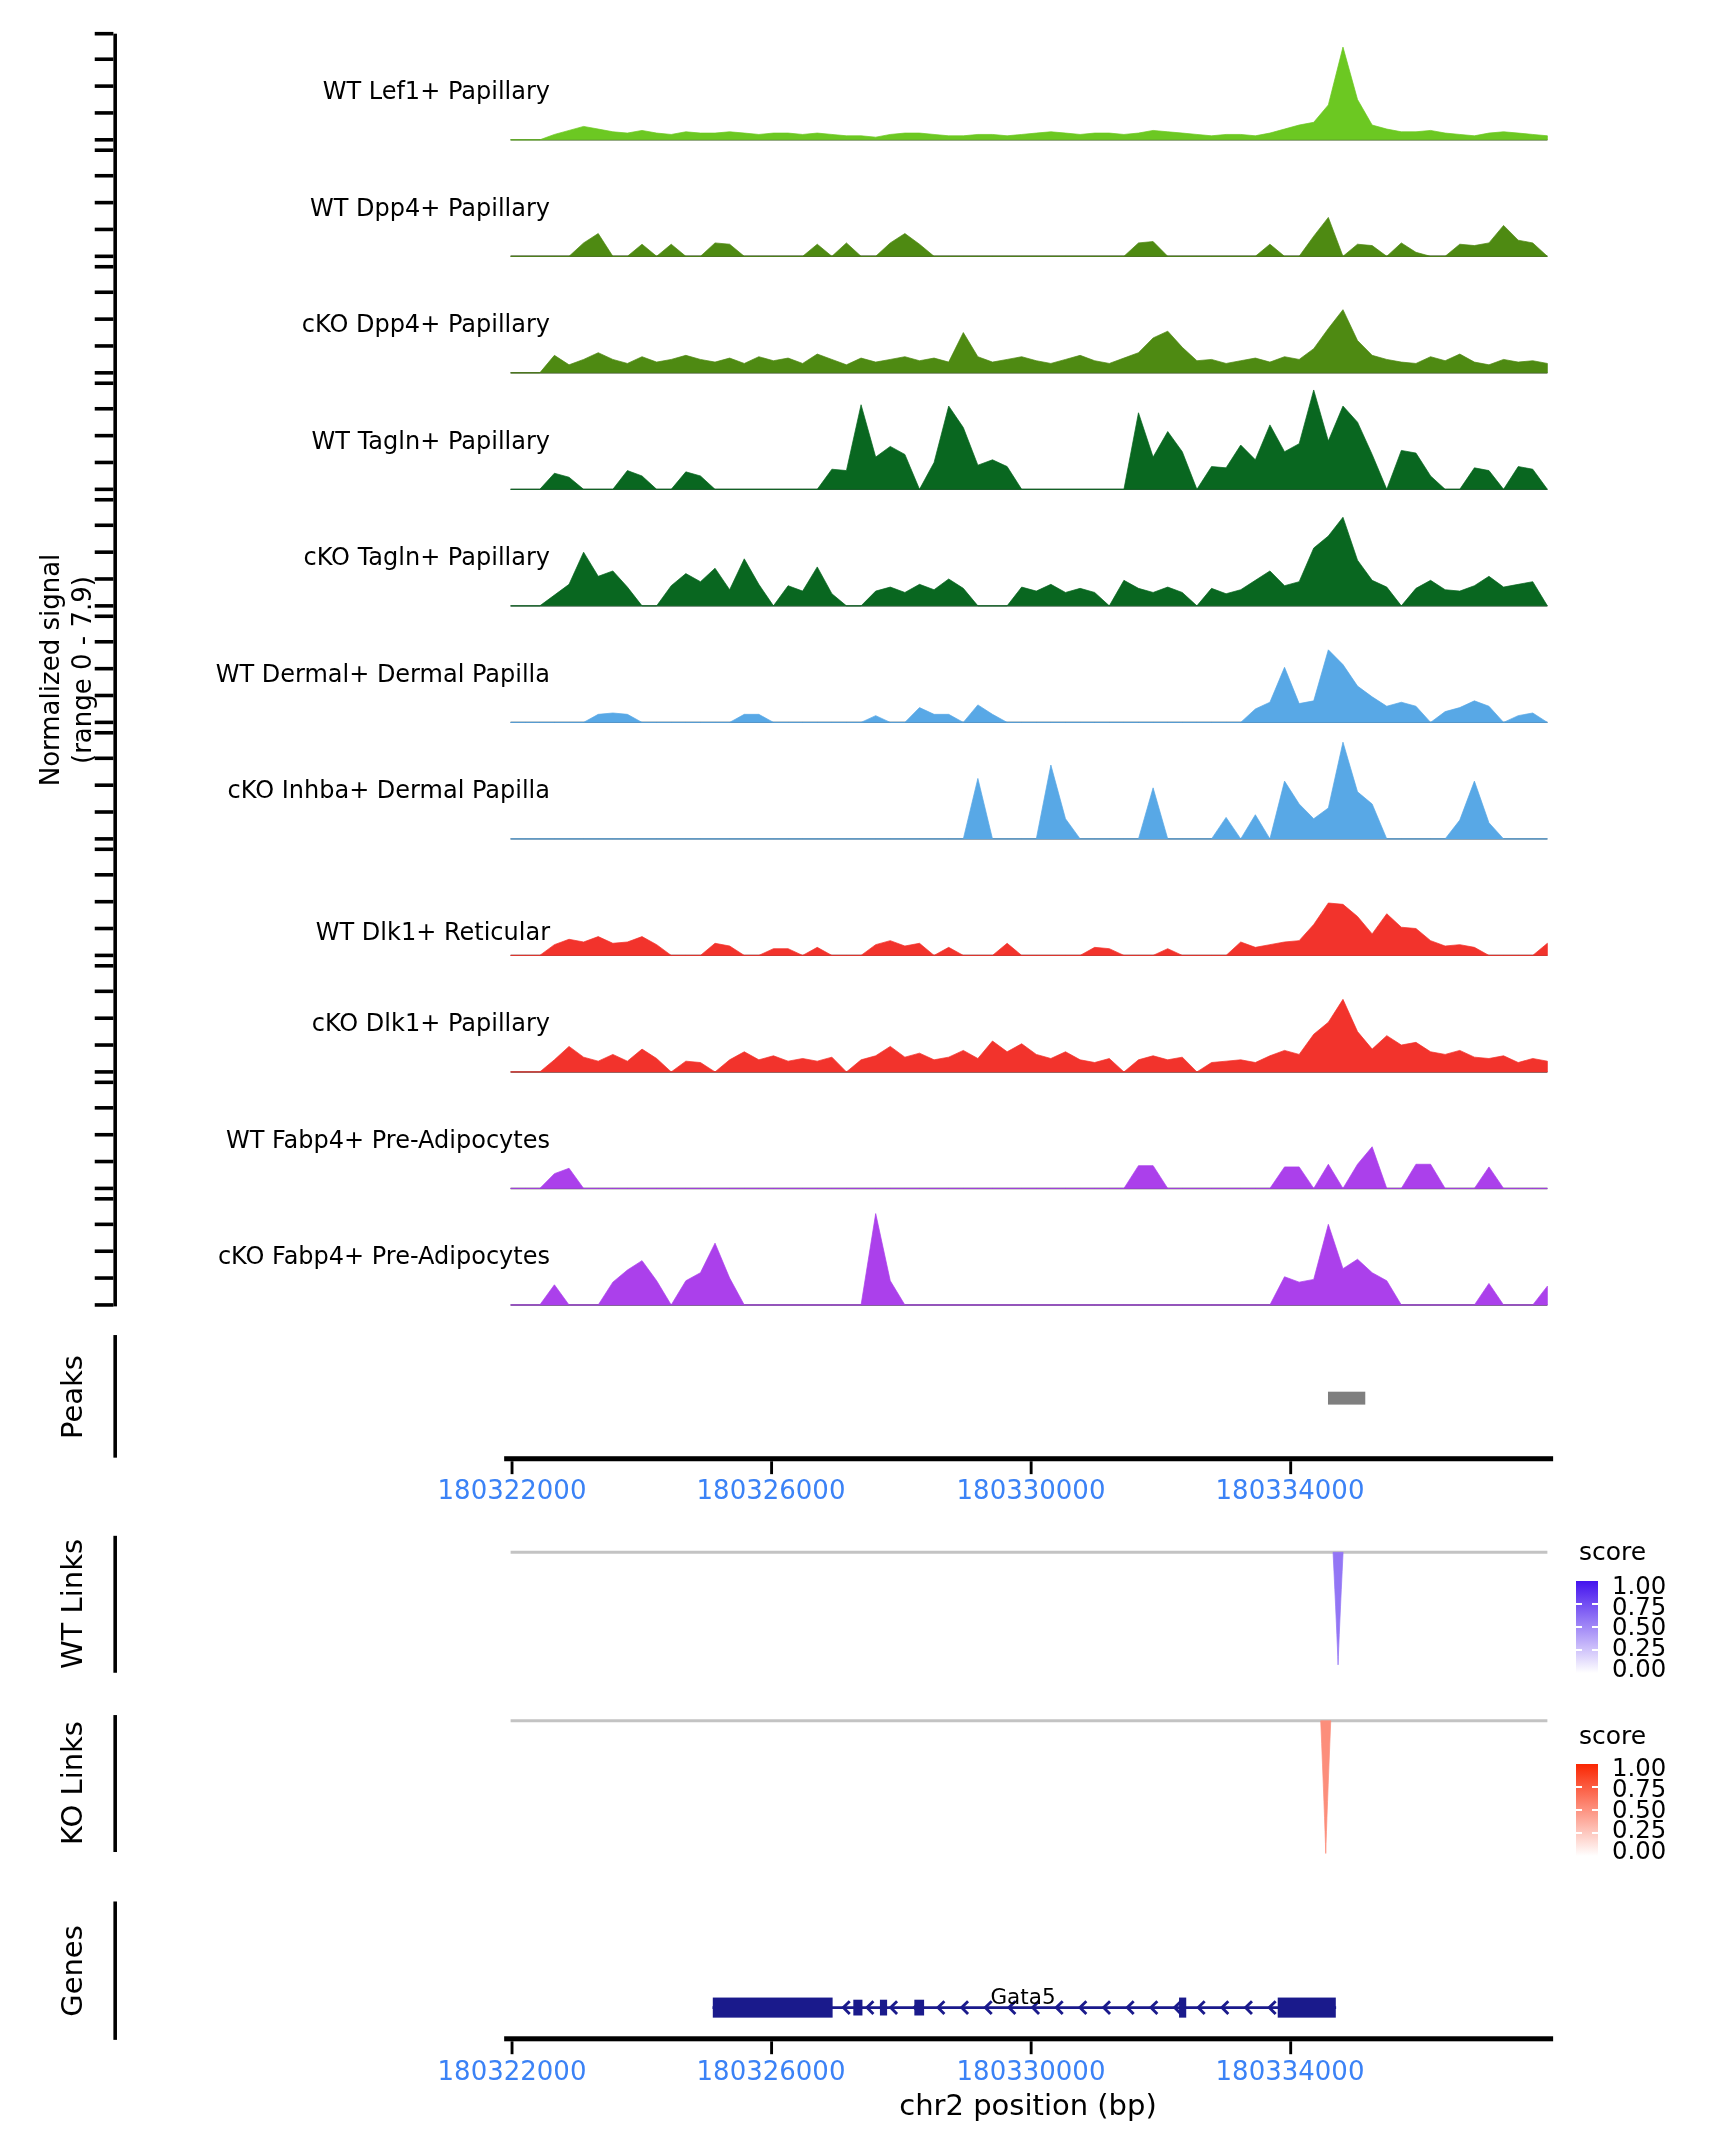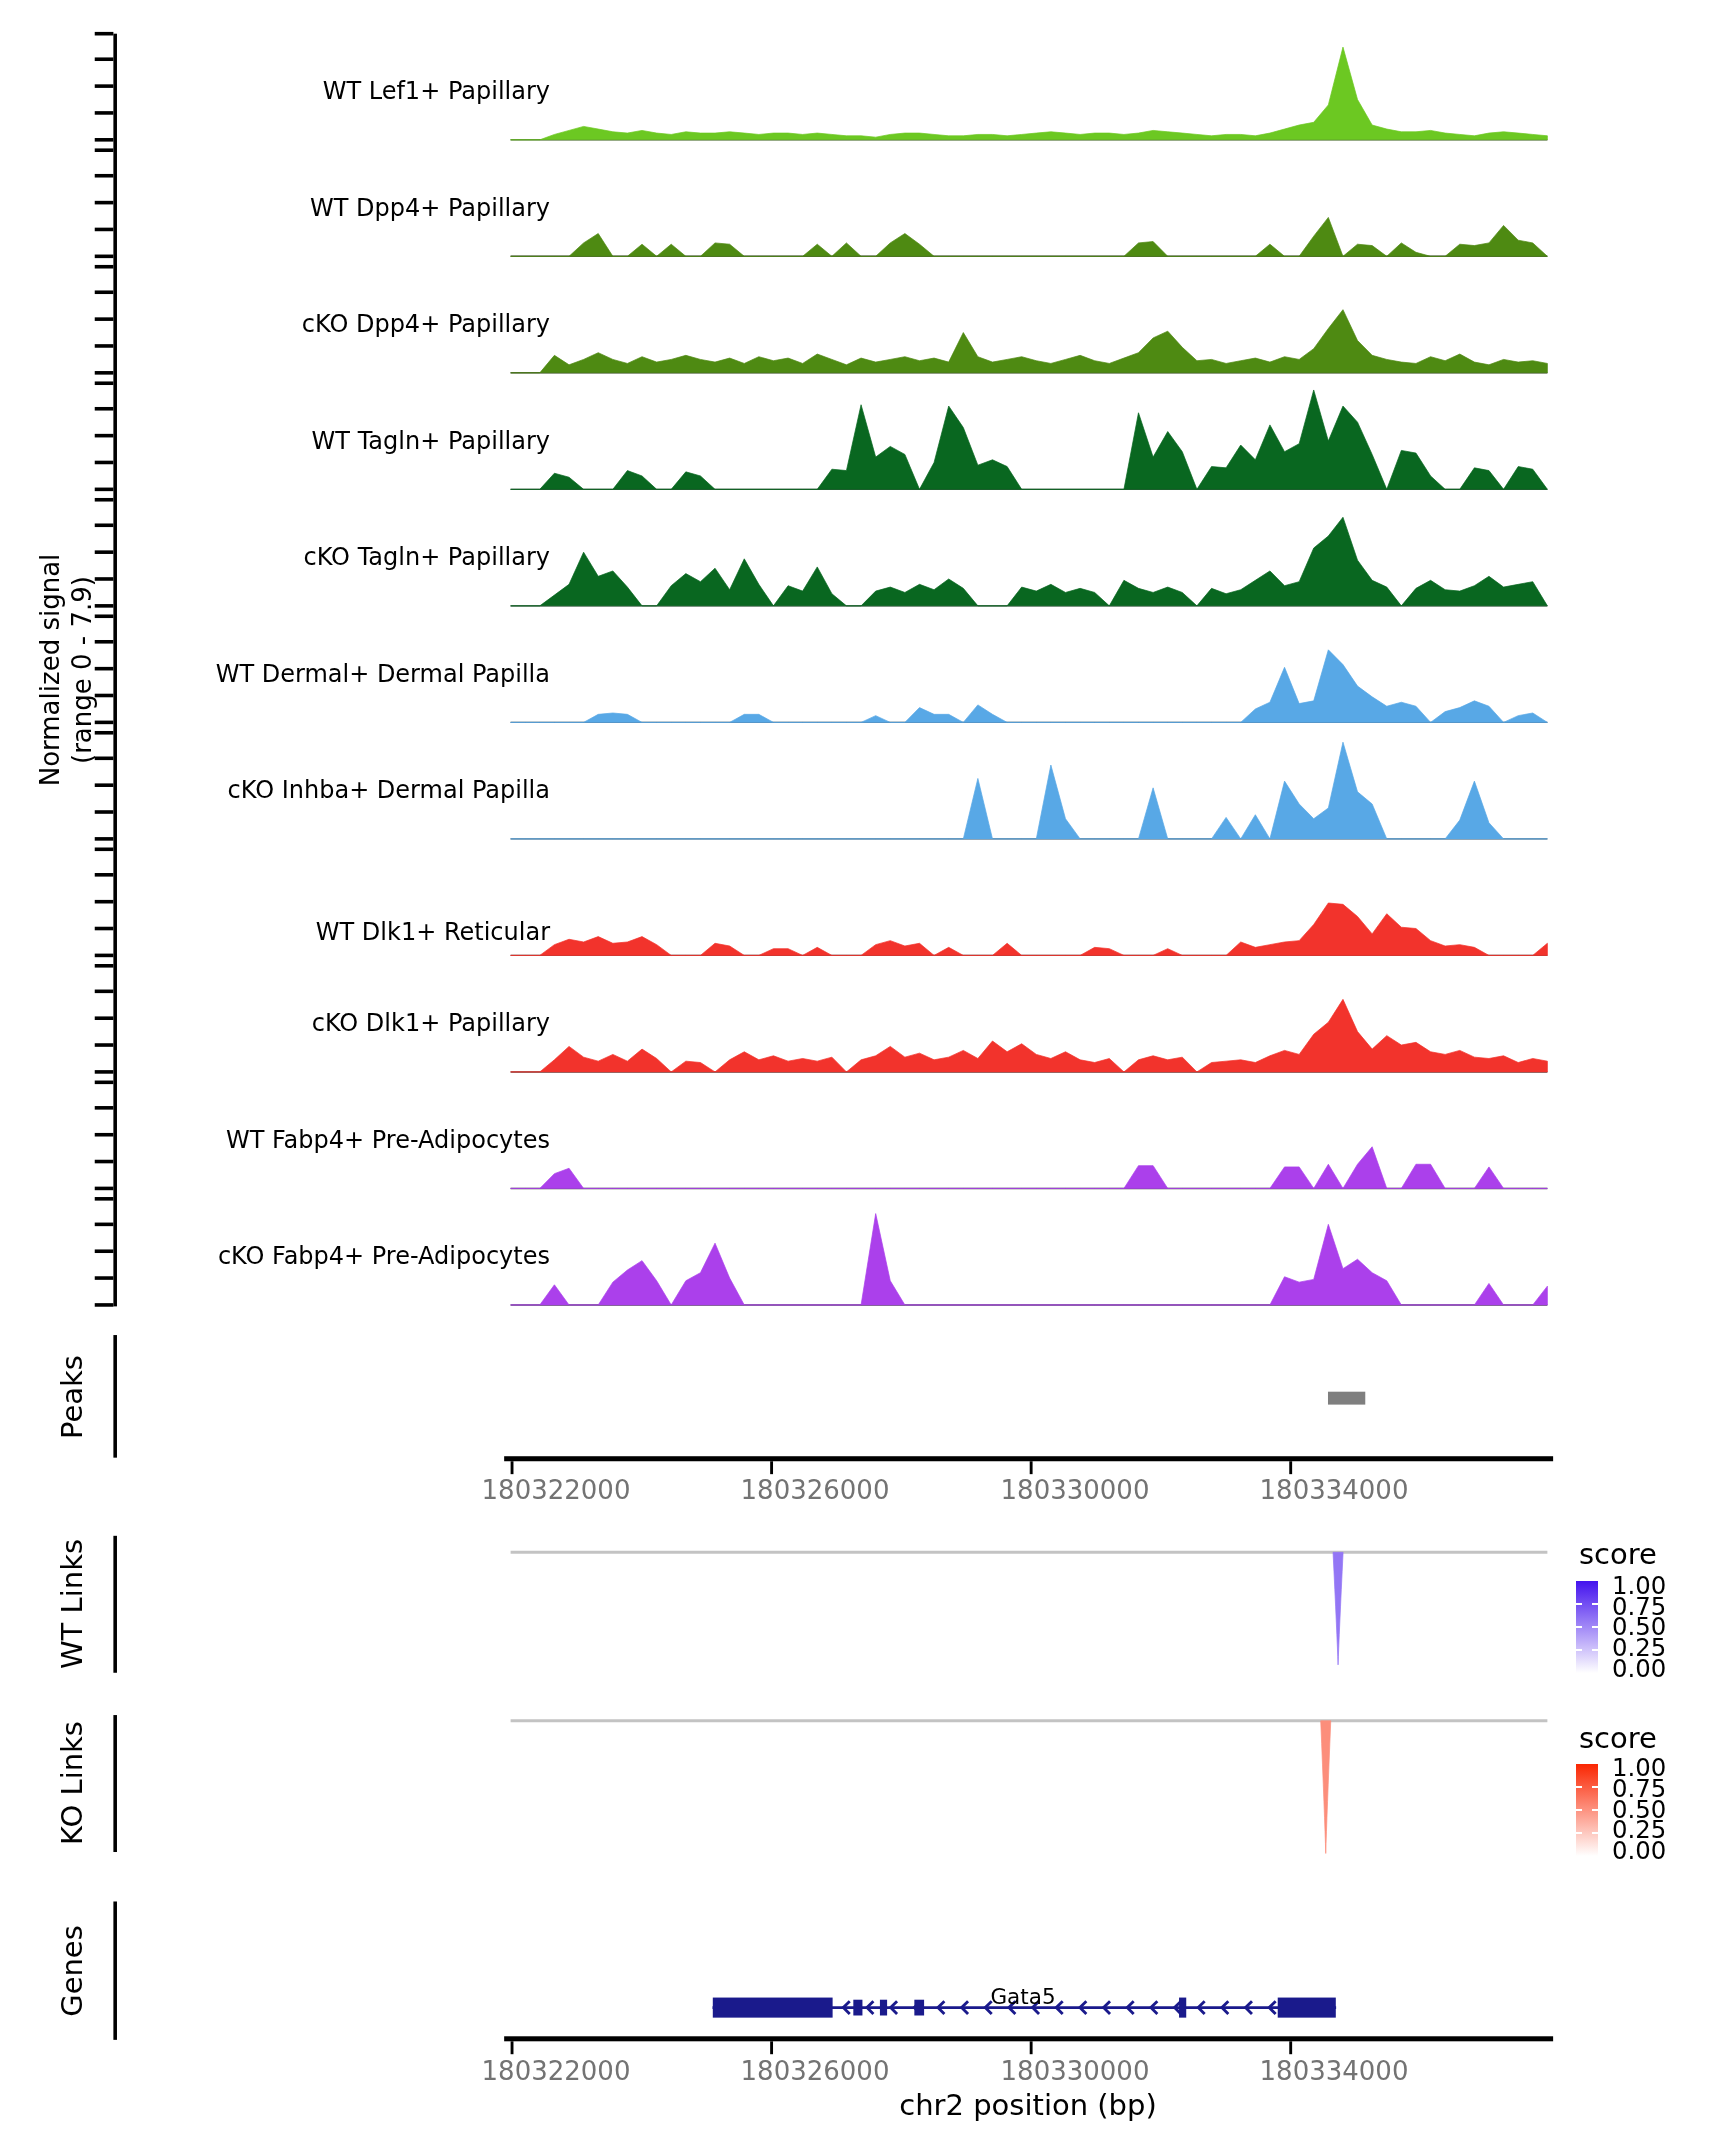--- a/index.html
+++ b/index.html
@@ -7,24 +7,24 @@
     width:1721px;height:2151px;position:relative;background:#ffffff;
     font-family:"DejaVu Sans","Liberation Sans",sans-serif;color:#000;
     overflow:hidden;
   }
   #plot{position:absolute;left:0;top:0;}
   .track-label{position:absolute;left:77px;width:473px;text-align:right;
     font-size:24px;line-height:32px;color:#000;}
   .vlabel{position:absolute;transform:translate(-50%,-50%) rotate(-90deg);
     white-space:nowrap;font-size:29px;color:#000;text-align:center;}
   .ylab{font-size:26px;line-height:32px;}
-  .tick-label{position:absolute;transform:translateX(-50%);font-size:26px;color:#737373;white-space:nowrap;margin-left:44px;}
+  .tick-label{position:absolute;transform:translateX(-50%);font-size:26px;color:#3b82f6;white-space:nowrap;}
   .xlabel{position:absolute;transform:translateX(-50%);font-size:29px;color:#000;white-space:nowrap;}
   .gene-label{position:absolute;transform:translateX(-50%);font-size:21.5px;color:#000;}
-  .legend-title{position:absolute;font-size:29px;color:#000;}
+  .legend-title{position:absolute;font-size:25px;color:#000;}
   .legend-bar{position:absolute;width:21.5px;height:92px;}
   .legend-lab{position:absolute;font-size:24.4px;line-height:26px;color:#000;}
   .ldash{position:absolute;height:2.2px;width:5.7px;background:#ffffff;}
 </style>
 </head>
 <body>
 
 <svg id="plot" width="1721" height="2151" viewBox="0 0 2400 3000">
     <g>
       <rect x="158" y="47" width="5" height="1775" fill="#000"></rect>

